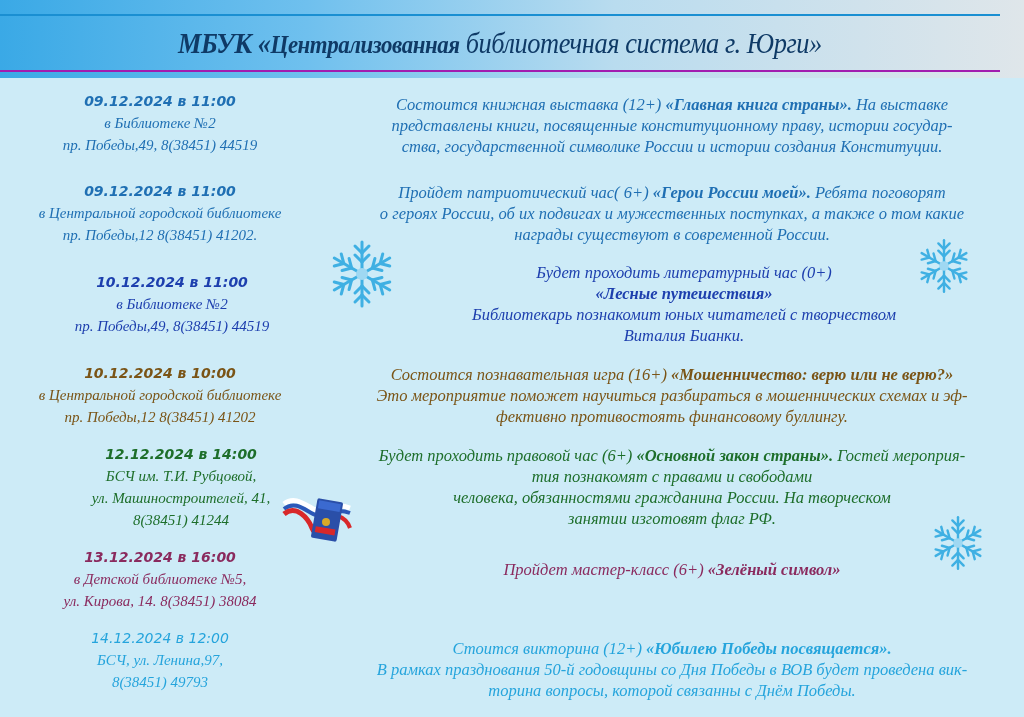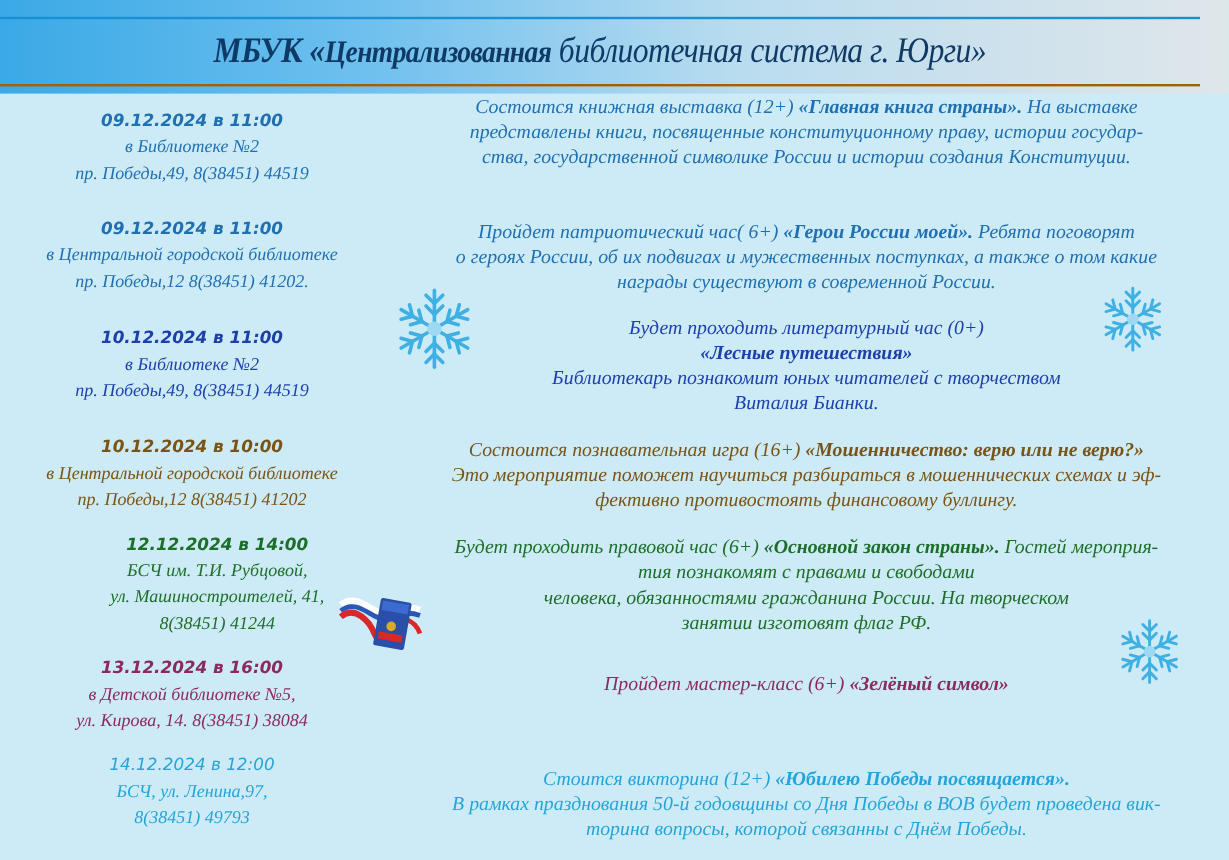--- a/index.html
+++ b/index.html
@@ -7,35 +7,35 @@
     width:1024px; height:717px; overflow:hidden; position:relative;
     background:#cdebf7;
     font-family:"Liberation Serif", "DejaVu Serif", serif;
   }
   .topband {
     position:absolute; left:0; top:0; width:1024px; height:78px;
     background:linear-gradient(90deg,#3aa9e6 0%,#6fc0ee 30%,#b9dcef 60%,#dfe6ea 100%);
   }
   .titlebar {
     position:absolute; left:0; top:14px; width:1000px; height:54px;
-    border-top:2px solid #1a8fd2; border-bottom:2px solid #a16207;
+    border-top:2px solid #1a8fd2; border-bottom:2px solid #a21caf;
     display:flex; align-items:center; justify-content:center;
   }
   .title {
     font-style:italic; color:#0f3a66; font-size:30px; letter-spacing:-0.5px;
     transform:scaleX(0.88); white-space:nowrap;
   }
   .title .b { font-weight:bold; }
   .title .t2 { font-weight:bold; font-size:26px; }
   .when { position:absolute; left:0; width:320px; text-align:center; font-style:italic; font-size:15px; line-height:22px; }
   .when .dt { font-family:"DejaVu Sans", sans-serif; font-weight:bold; font-size:14px; }
   .ev { position:absolute; left:320px; width:704px; text-align:center; font-style:italic; font-size:16.5px; line-height:21px; }
   .ev b { font-weight:bold; }
   .c-blue { color:#1f6fb3; }
-  .c-dblue { color:#1d3fae; }
+  .c-dblue { color:#1d3fae;padding-left:12px; }
   .c-brown { color:#7a5416; }
   .c-green { color:#1d6e2a; }
   .c-plum { color:#8a2a5e; }
   .c-cyan { color:#25a4dc; }
   .snow { position:absolute; }
   .flag { position:absolute; left:282px; top:488px; width:70px; height:60px; }
 </style>
 </head>
 <body>
 
@@ -44,21 +44,21 @@
   <div class="title">
     <span class="b">МБУК «</span><span class="t2">Централизованная</span><span> библиотечная система г. Юрги»</span>
   </div>
 </div>
 
 <div class="when c-blue" style="top:90px;">
   <div class="dt">09.12.2024 в 11:00</div>
   <div>в Библиотеке №2</div>
   <div>пр. Победы,49, 8(38451) 44519</div>
 </div>
-<div class="ev c-blue" style="top:78px;">
+<div class="ev c-blue" style="top:94px;">
   <div><span>Состоится книжная выставка (12+) </span><b>«Главная книга страны».</b><span> На выставке</span></div>
   <div>представлены книги, посвященные конституционному праву, истории государ-</div>
   <div>ства, государственной символике России и истории создания Конституции.</div>
 </div>
 
 <div class="when c-blue" style="top:180px;">
   <div class="dt">09.12.2024 в 11:00</div>
   <div>в Центральной городской библиотеке</div>
   <div>пр. Победы,12  8(38451) 41202.</div>
 </div>

